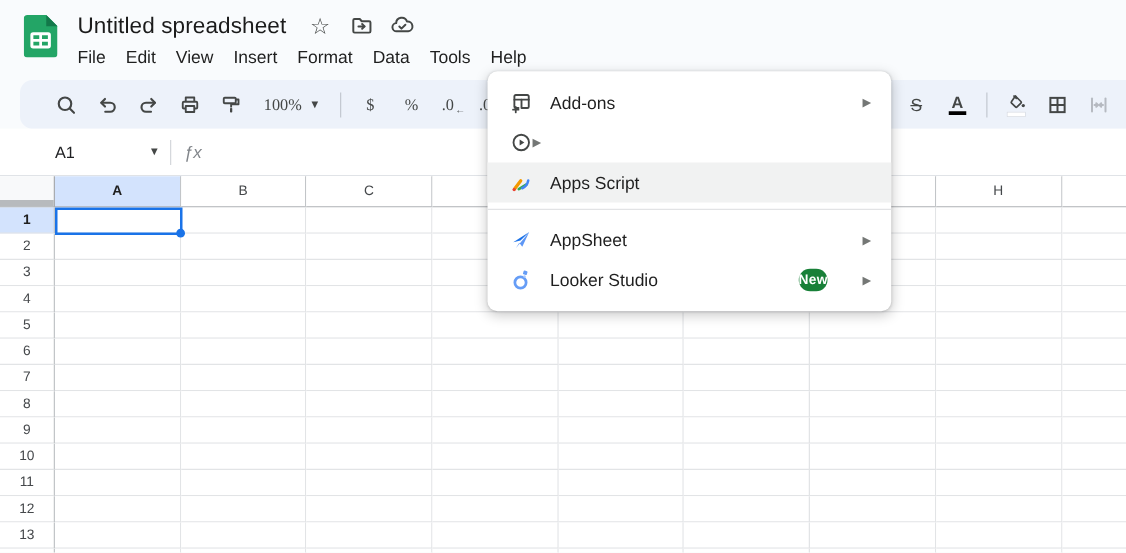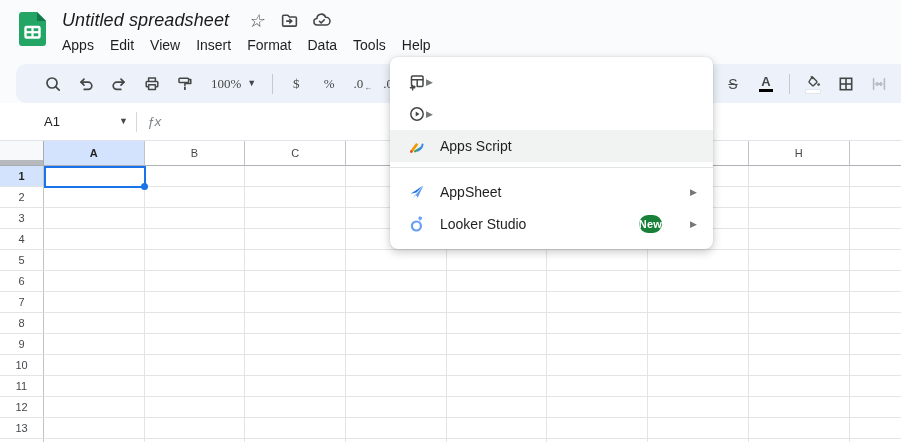--- a/index.html
+++ b/index.html
@@ -3,21 +3,21 @@
 <meta charset="utf-8">
 <style>
   * { margin:0; padding:0; box-sizing:border-box; }
   body { background:#dde1e6; font-family:"Liberation Sans", sans-serif; }
   .stage{ position:relative; width:901px; height:442px; background:#fff; overflow:hidden;
           font-family:"Liberation Sans", sans-serif; color:#1f1f1f; }
 
   
   .top-region{ position:absolute; left:0; top:0; width:901px; height:103px; background:#f9fbfd; }
   .logo{ position:absolute; left:19px; top:12px; }
-  .title-row{ position:absolute; left:62px; top:10px; display:flex; align-items:center;font-style:italic; }
+  .title-row{ position:absolute; left:62px; top:10px; display:flex; align-items:center; }
   .doc-title{ font-size:18px; color:#1b1b1b; letter-spacing:.1px; }
   .doc-icons{ display:flex; align-items:center; gap:13px; margin-left:17px; color:#444746; }
   .doc-icons .ic{ width:20px; height:20px; display:flex; align-items:center; justify-content:center; cursor:pointer; }
   .star-glyph{ font-size:18px; line-height:1; color:#444746; }
 
   .menubar{ position:absolute; left:54px; top:33px; height:24px; display:flex; align-items:stretch; }
   .menu-item{ font-size:14px; color:#1f1f1f; padding:0 8px; display:flex; align-items:center;
               border:none; background:transparent; font-family:inherit; cursor:pointer; border-radius:5px; }
   .menu-item.active{ background:#e2e4e7; border-radius:5px 5px 0 0; }
 
@@ -115,21 +115,21 @@
         <span class="ic">
           <svg width="21" height="19" viewBox="0 0 19 18" fill="none" stroke="#444746" stroke-width="1.5" stroke-linecap="round" stroke-linejoin="round">
             <path d="M13.8,13.3 H5.2 a3.1,3.1 0 0 1 -.5,-6.2 A4.2,4.2 0 0 1 12.9,5.9 a3.3,3.3 0 0 1 .9,7.4 Z"></path>
             <path d="M7.1,9.7 l1.6,1.6 3,-3"></path>
           </svg>
         </span>
       </span>
     </div>
 
     <nav class="menubar" id="menubar">
-        <button class="menu-item">Apps</button>
+        <button class="menu-item">File</button>
         <button class="menu-item">Edit</button>
         <button class="menu-item">View</button>
         <button class="menu-item">Insert</button>
         <button class="menu-item">Format</button>
         <button class="menu-item">Data</button>
         <button class="menu-item">Tools</button>
         <button class="menu-item">Help</button>
       </nav>
   </div>
 
@@ -431,20 +431,21 @@
   <div class="popup">
     <div class="pmenu-item">
       <span class="picon">
         <svg width="18" height="18" viewBox="0 0 18 18" fill="none" stroke="#444746" stroke-width="1.5" stroke-linecap="round" stroke-linejoin="round">
           <path d="M6.8,13.4 H4.6 a1.1,1.1 0 0 1 -1.1,-1.1 V4.1 A1.1,1.1 0 0 1 4.6,3 h9.3 A1.1,1.1 0 0 1 15,4.1 v8.2 a1.1,1.1 0 0 1 -1.1,1.1 H9.8"></path>
           <line x1="3.5" y1="6.7" x2="15" y2="6.7"></line>
             <line x1="9.2" y1="6.7" x2="9.2" y2="13.4"></line>
           <path d="M2.4,14.7 h4.4 M4.6,12.5 v4.4" stroke-width="1.4"></path>
         </svg>
       </span>
+      <span class="plabel">Add-ons</span>
       <span class="sub-arrow">▶</span>
     </div>
 
     <div class="pmenu-item">
       <span class="picon">
         <svg width="18" height="18" viewBox="0 0 18 18" fill="none" stroke="#444746" stroke-width="1.5">
           <circle cx="9" cy="9" r="6.2"></circle>
           <path d="M7.7,6.6 v4.8 l3.8,-2.4 Z" fill="#444746" stroke="none"></path>
         </svg>
       </span>

